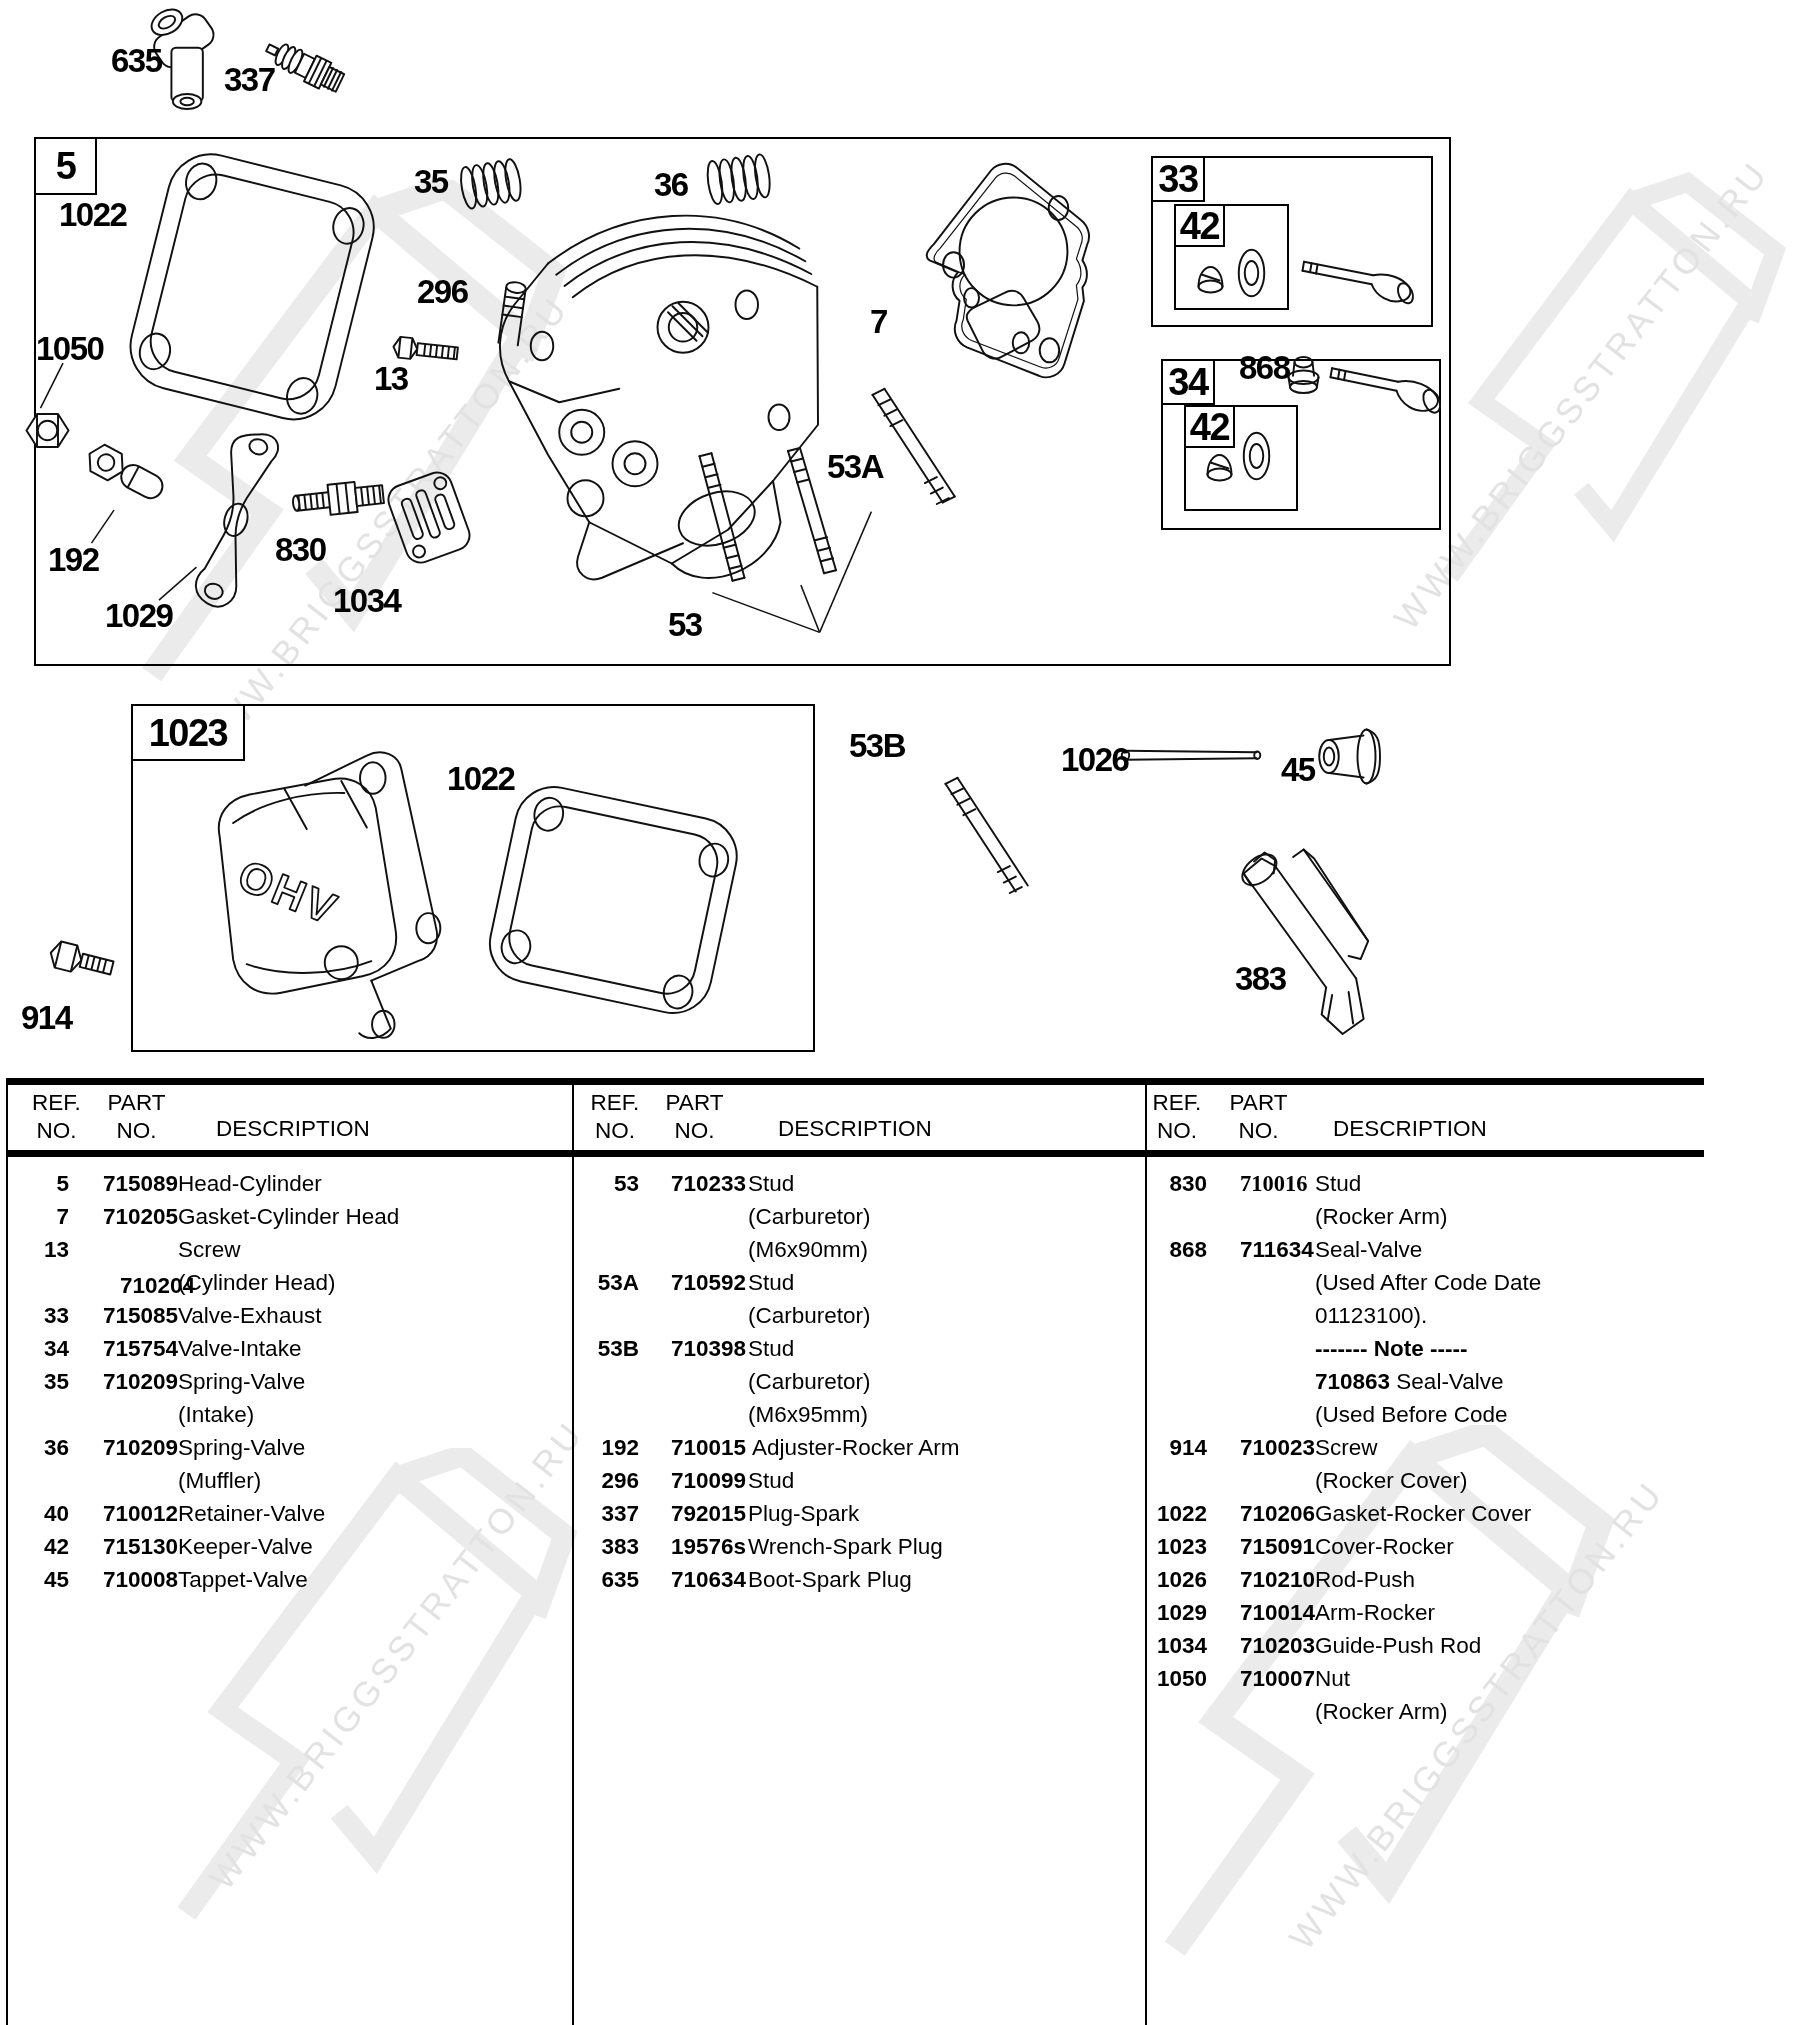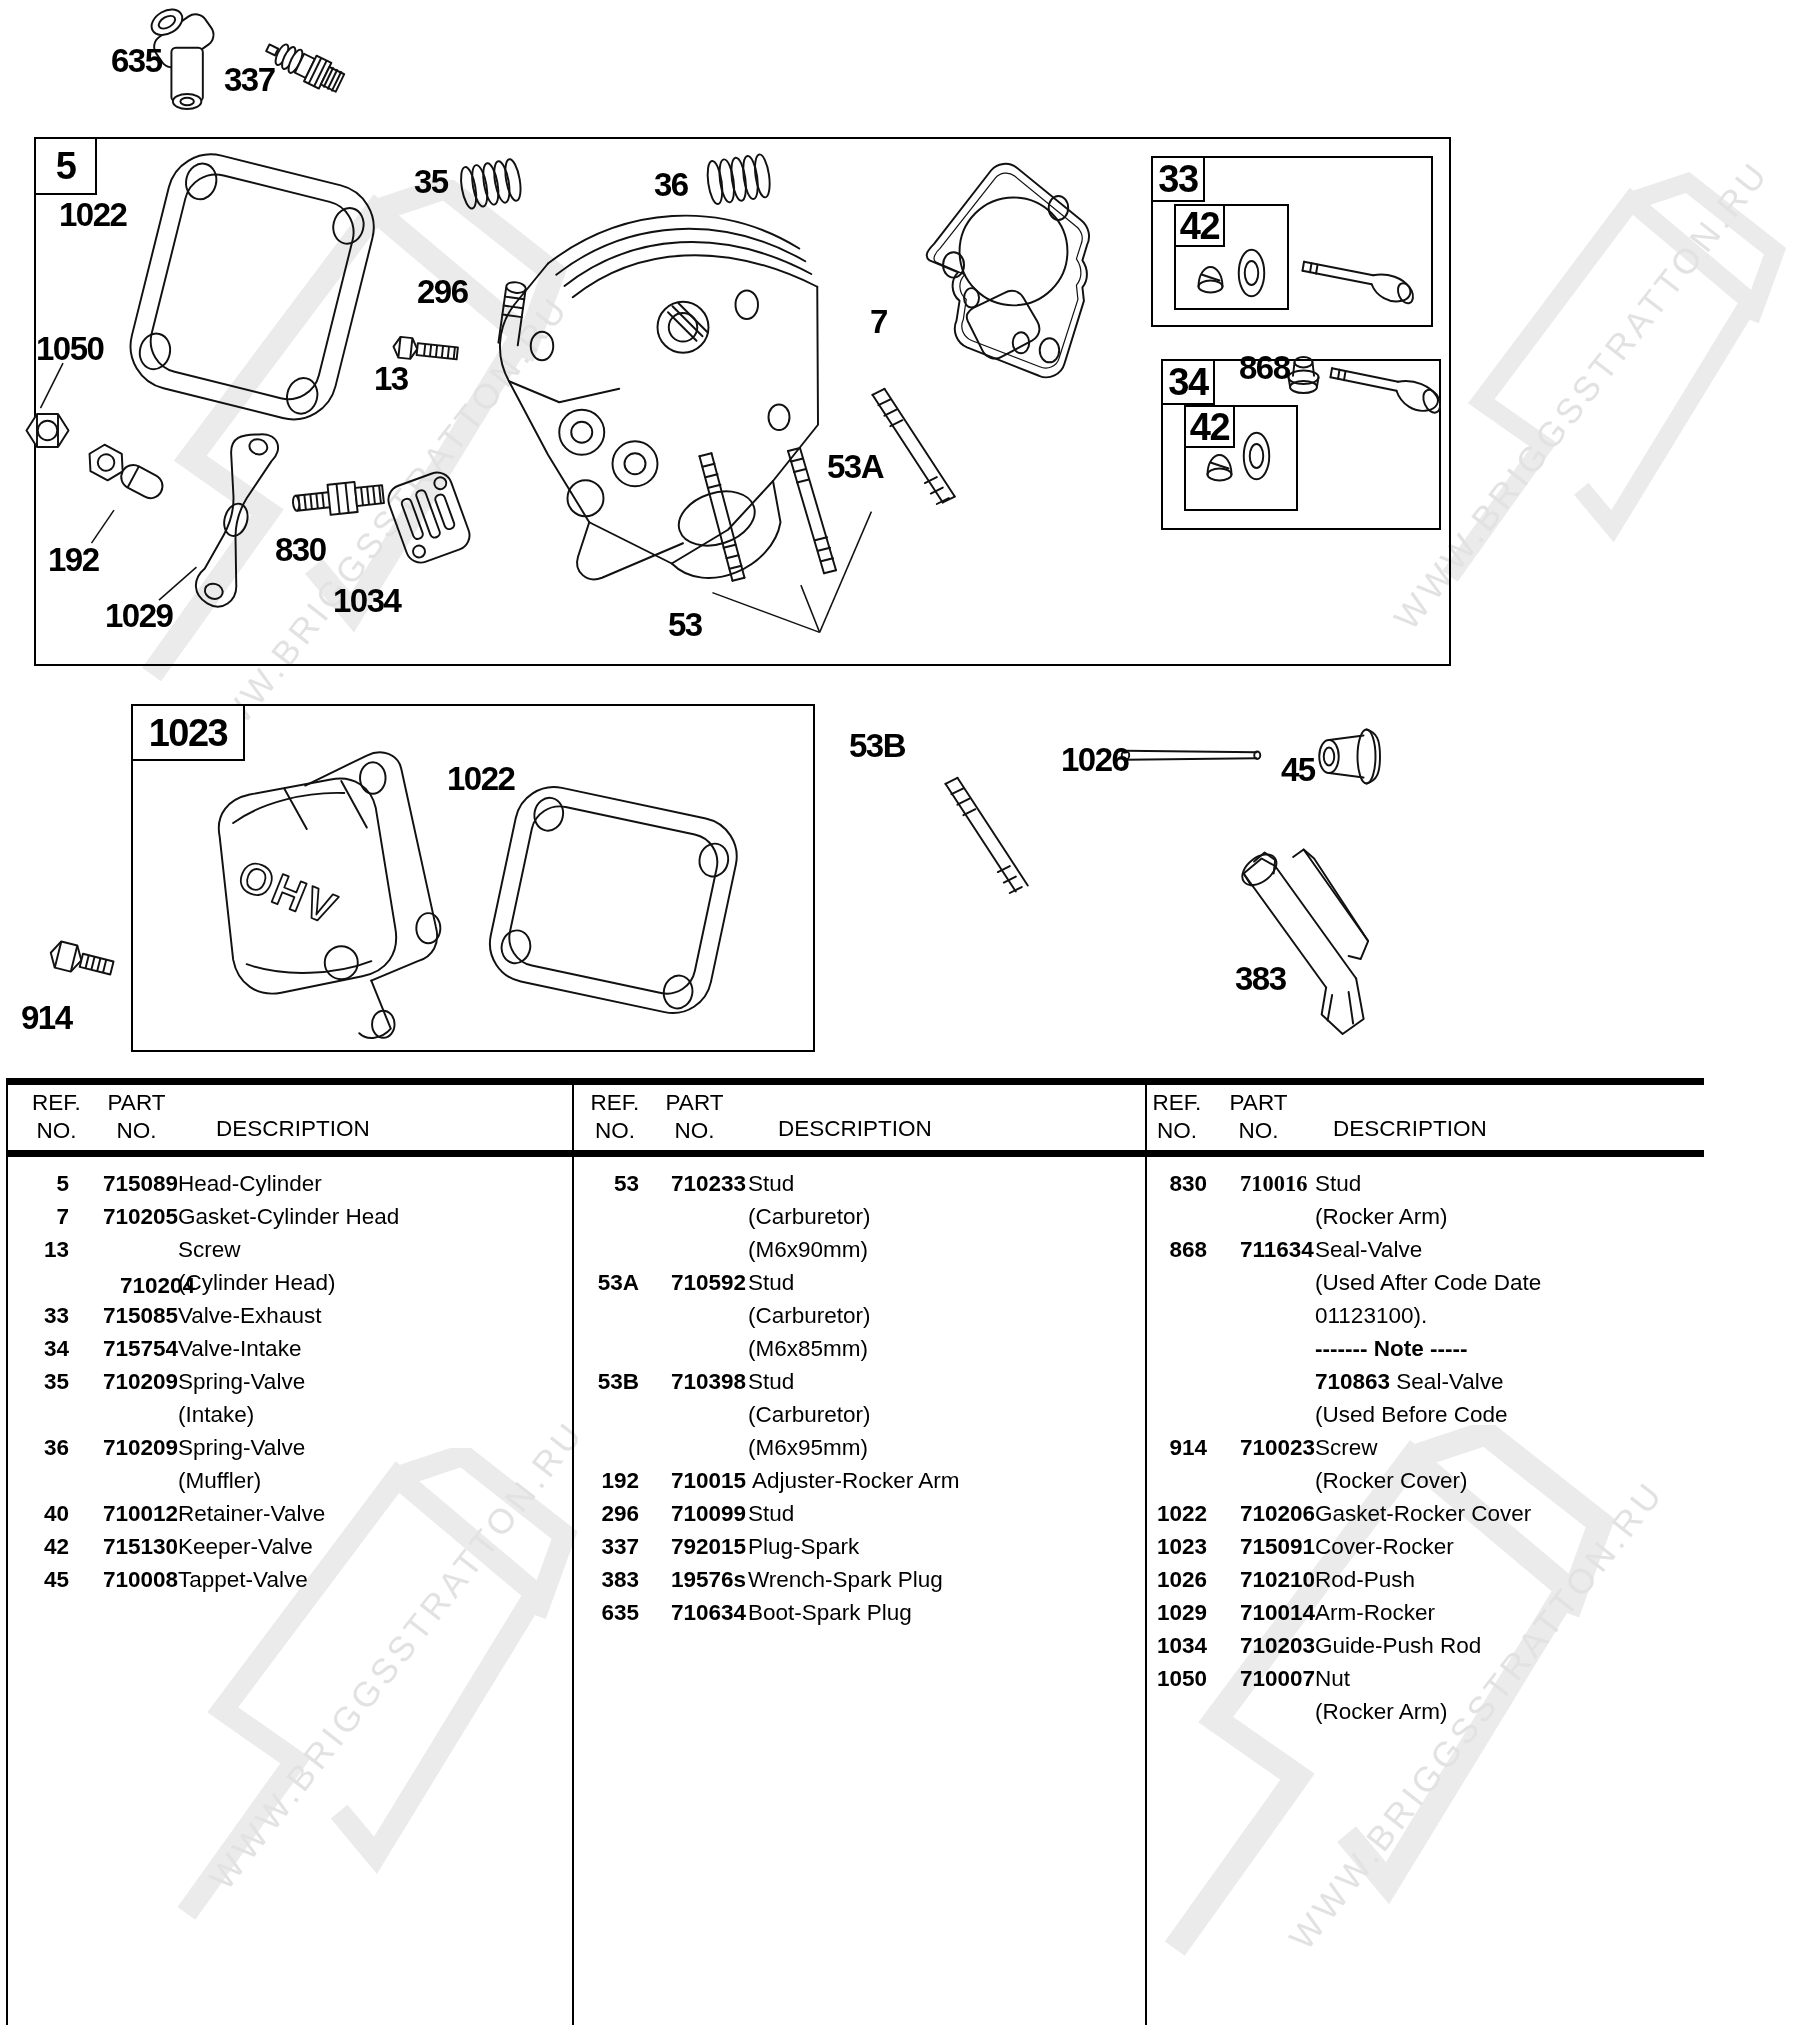--- a/index.html
+++ b/index.html
@@ -611,25 +611,20 @@
         <div class="cell ref" style="left: 0px; width: 60px;">53A</div>
         <div class="cell part" style="left: 92px;">710592</div>
         <div class="cell desc" style="left: 169px;">Stud</div>
       </div>
       <div class="trow">
         <div class="cell ref" style="left: 0px; width: 60px;"></div>
         <div class="cell part" style="left: 92px;"></div>
         <div class="cell desc" style="left: 169px;">(Carburetor)</div>
       </div>
       <div class="trow">
-        <div class="cell ref" style="left: 0px; width: 60px;"></div>
-        <div class="cell part" style="left: 92px;"></div>
-        <div class="cell desc" style="left: 169px;">(M6x85mm)</div>
-      </div>
-      <div class="trow">
         <div class="cell ref" style="left: 0px; width: 60px;">53B</div>
         <div class="cell part" style="left: 92px;">710398</div>
         <div class="cell desc" style="left: 169px;">Stud</div>
       </div>
       <div class="trow">
         <div class="cell ref" style="left: 0px; width: 60px;"></div>
         <div class="cell part" style="left: 92px;"></div>
         <div class="cell desc" style="left: 169px;">(Carburetor)</div>
       </div>
       <div class="trow">

